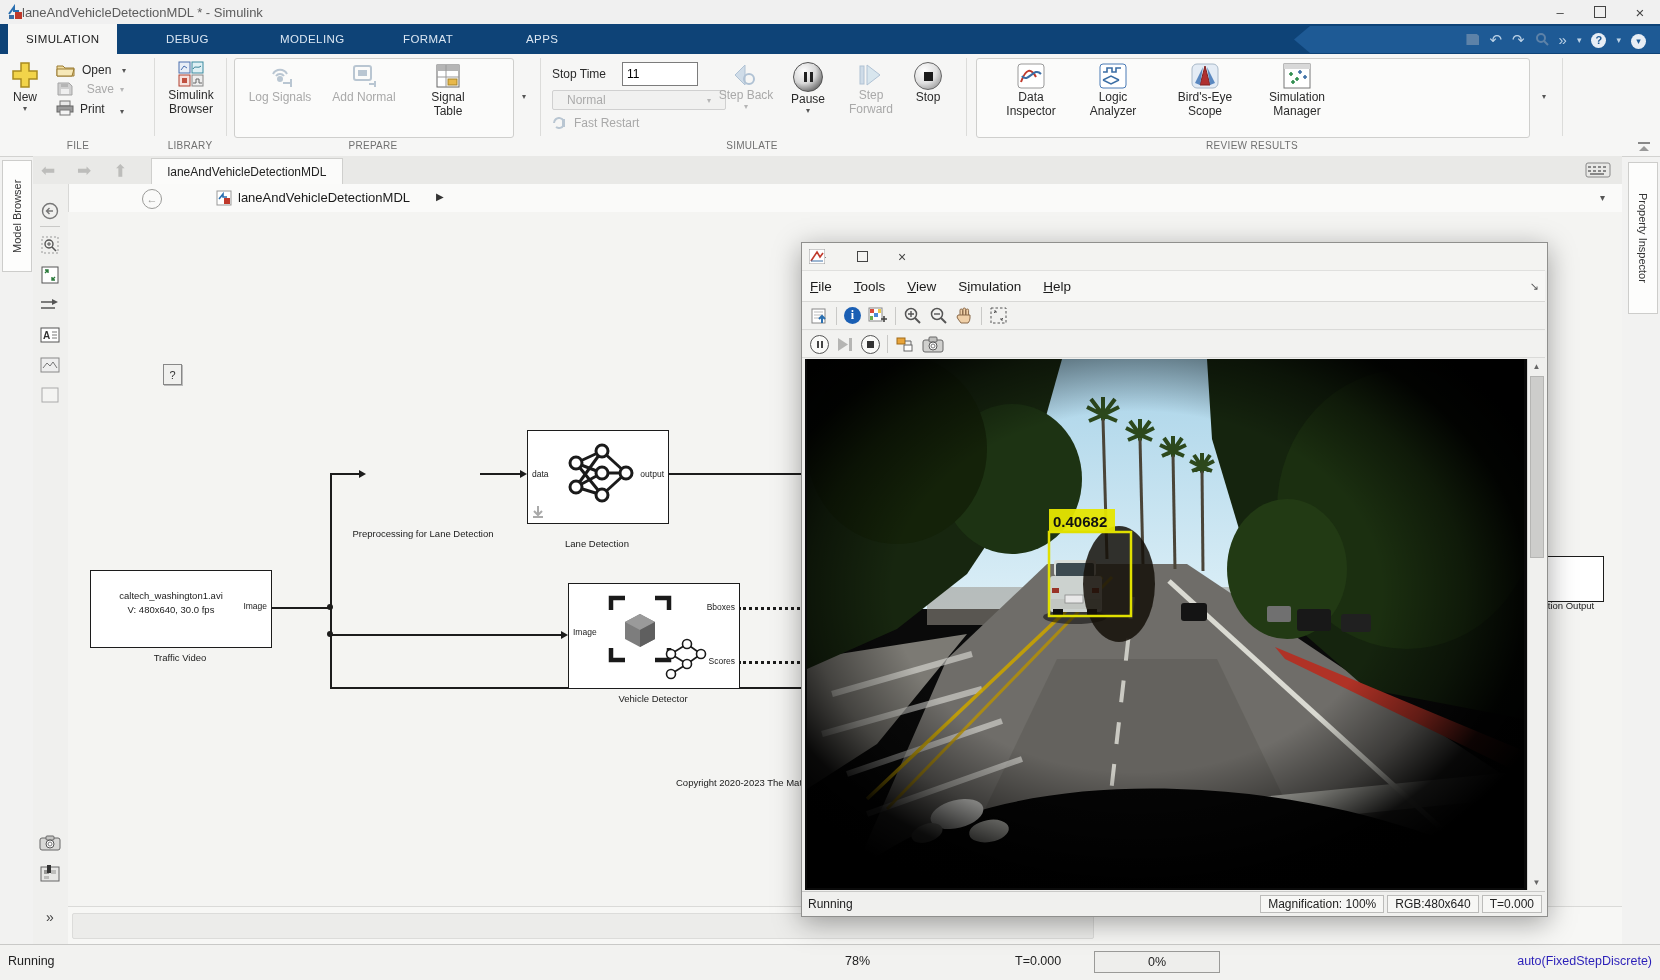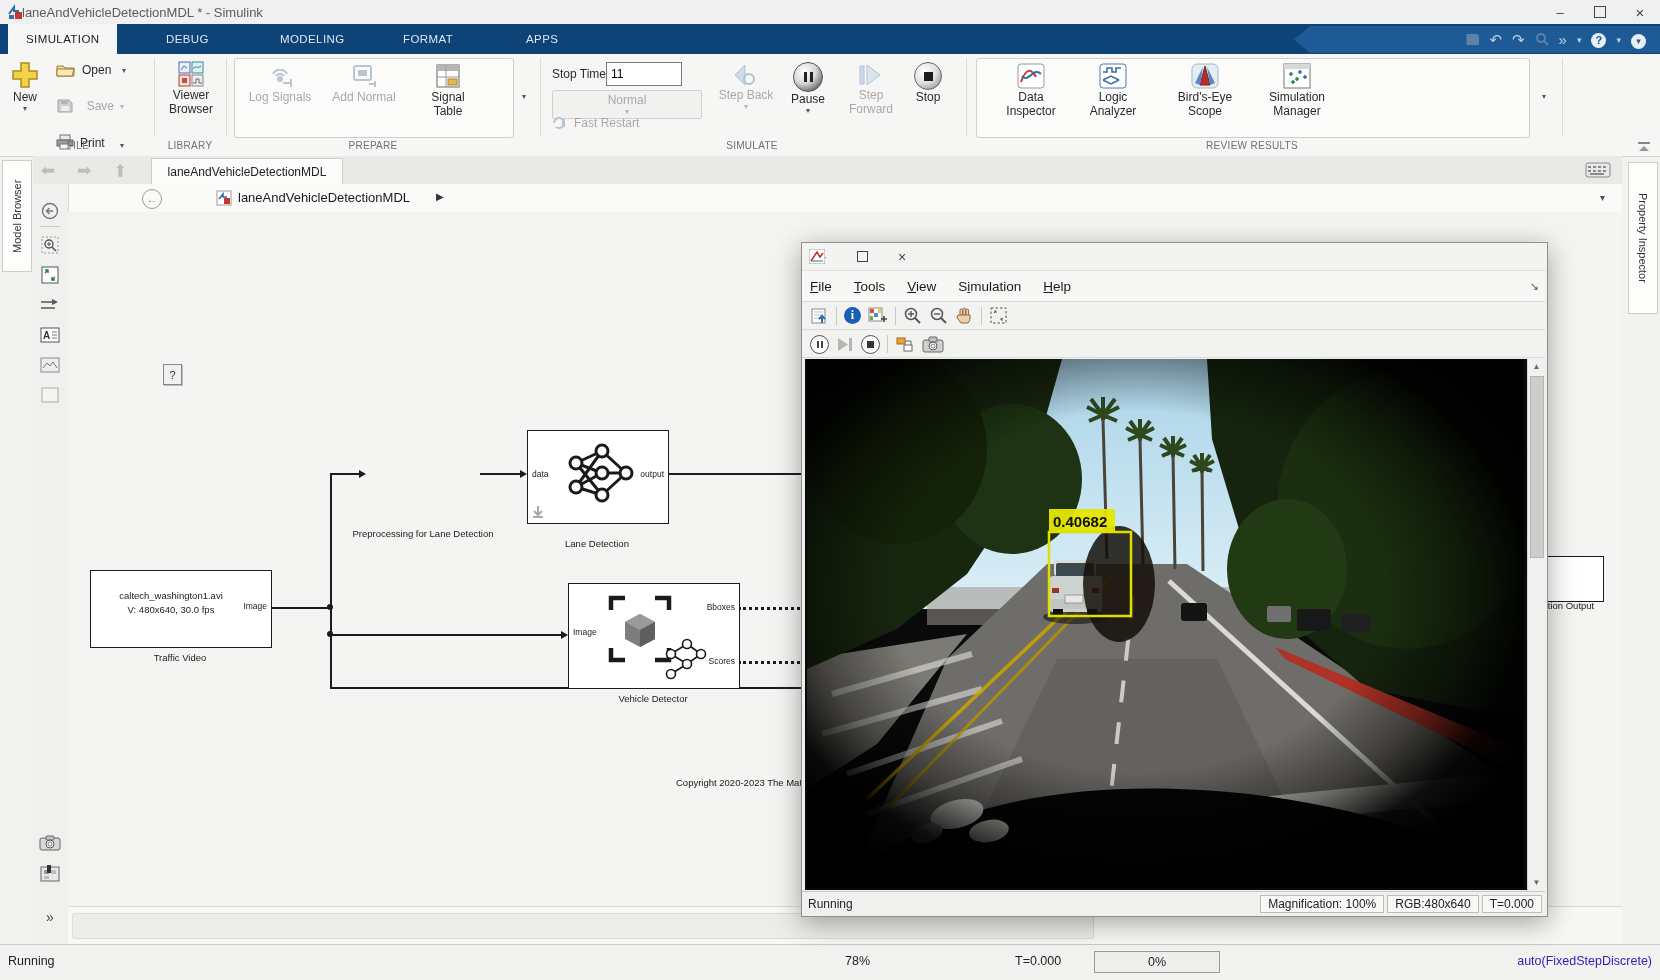--- a/index.html
+++ b/index.html
@@ -22,21 +22,21 @@
   #ribbon{left:0;top:54px;width:1660px;height:102px;background:#f6f6f5;border-bottom:1px solid #d2d2d0;}
   .rsec-label{position:absolute;top:86px;font-size:10px;color:#707070;text-align:center;letter-spacing:.3px;}
   .rdiv{position:absolute;top:4px;width:1px;height:78px;background:#dcdcda;}
   .rlabel{font-size:12px;color:#2b2b2b;text-align:center;line-height:1.2;}
   .rlabel.dim{color:#a9a9a9;}
   .caret{font-size:8px;color:#555;}
   .caret.dim{color:#b5b5b5;}
   .groupbox{position:absolute;border:1px solid #cfcfcd;border-radius:3px;background:#fbfbfa;}
   .rbig{position:absolute;display:flex;flex-direction:column;align-items:center;}
   input.stoptime{width:66px;height:20px;border:1px solid #7c7c7c;font-size:12px;padding:1px 4px;font-family:"Liberation Sans",sans-serif;}
-  .dropsel{display:flex;align-items:center;justify-content:space-between;border:1px solid #d0d0d0;border-radius:2px;background:#f1f1f0;color:#ababab;font-size:12px;padding:2px 2px;flex-direction:column;}
+  .dropsel{display:flex;align-items:center;justify-content:space-between;border:1px solid #d0d0d0;border-radius:2px;background:#f1f1f0;color:#ababab;font-size:12px;padding:2px 14px;}
   
   #doctabs{left:33px;top:156px;width:1589px;height:28px;background:#e9e9e7;border-bottom:1px solid #d5d5d3;}
   .navarr{color:#bdbdbb;font-size:17px;}
   #dtab{position:absolute;left:118px;top:2px;width:190px;height:26px;background:#fbfbfa;border:1px solid #cfcfcd;border-bottom:none;font-size:12px;color:#222;}
   #crumbbar{left:68px;top:184px;width:1554px;height:28px;background:#fafaf9;border-bottom:1px solid #d8d8d6;}
   
   .vtab{background:#fdfdfc;border:1px solid #cdcdcb;font-size:11px;color:#333;display:flex;align-items:center;justify-content:center;}
   #lefttools{left:33px;top:184px;width:35px;height:760px;background:#f0f0ee;border-right:1px solid #d8d8d6;}
   .ltool{position:absolute;left:6px;width:22px;height:22px;color:#666;}
   
@@ -106,21 +106,21 @@
 
   <div class="abs" id="ribbon">
 
     <div class="rbig" style="left:10px;top:6px">
       <svg width="30" height="30">
           <path d="M11,3 h8 v8 h8 v8 h-8 v8 h-8 v-8 h-8 v-8 h8 z" fill="#f2d44a" stroke="#a98a1f" stroke-width="1.5"></path>
         </svg>
       <span class="rlabel">New</span>
       <span class="caret">▾</span>
     </div>
-    <div class="abs" style="left:56px;top:8px;display:flex;flex-direction:column;gap:20px">
+    <div class="abs" style="left:56px;top:8px;display:flex;flex-direction:column;gap:3px">
       <div style="display:flex;align-items:center;gap:6px">
         <svg width="20" height="16">
             <path d="M1,4 h6 l2,2 h9 v8 h-17 z" fill="#f0dca0" stroke="#9a7a30"></path>
             <path d="M1,7 h17 l-2,7 h-15 z" fill="#f6e8b8" stroke="#9a7a30"></path>
           </svg>
         <span class="rlabel" style="width:34px;text-align:left">Open</span>
           <span class="caret">▾</span>
       </div>
       <div style="display:flex;align-items:center;gap:6px">
         <svg width="18" height="16">
@@ -147,21 +147,21 @@
       <svg width="28" height="28">
         <rect x="2" y="2" width="11" height="11" fill="#e8eef6" stroke="#4a6fae"></rect>
           <path d="M4,10 l3,-4 3,2" stroke="#4a6fae" fill="none"></path>
         <rect x="15" y="2" width="11" height="11" fill="#dff0f4" stroke="#3a8aa0"></rect>
           <path d="M16,9 c2,-4 5,0 8,-3" stroke="#2a7a90" fill="none"></path>
         <rect x="2" y="15" width="11" height="11" fill="#f6e0dc" stroke="#b04030"></rect>
           <rect x="5" y="18" width="5" height="5" fill="#c05040"></rect>
         <rect x="15" y="15" width="11" height="11" fill="#eee" stroke="#888"></rect>
           <path d="M16,23 h3 v-4 h3 v4 h3" stroke="#666" fill="none"></path>
       </svg>
-      <span class="rlabel" style="width:62px">Viewer Browser</span>
+      <span class="rlabel" style="width:62px">Simulink Browser</span>
     </div>
     <div class="rdiv" style="left:226px"></div>
 
     <div class="groupbox" style="left:234px;top:4px;width:278px;height:78px"></div>
     <div class="rbig" style="left:248px;top:8px;width:64px">
       <svg width="30" height="28">
           <path d="M8,12 a8,8 0 0 1 14,0" stroke="#b9c6d2" stroke-width="2" fill="none"></path>
           <path d="M11,14 a5,5 0 0 1 8,0" stroke="#b9c6d2" stroke-width="2" fill="none"></path>
           <circle cx="15" cy="17" r="3" fill="#b9c6d2"></circle>
           <path d="M18,21 l8,0 m0,-4 v8" stroke="#b9c6d2" stroke-width="2"></path>
@@ -184,21 +184,21 @@
           <line x1="12" y1="3" x2="12" y2="25" stroke="#999"></line>
           <rect x="14" y="17" width="9" height="6" fill="#e8b84a" stroke="#a5832a"></rect>
         </svg>
       <span class="rlabel" style="width:64px">Signal Table</span>
     </div>
     <div class="abs ic" style="left:516px;top:34px;width:16px;height:16px">
         <span class="caret">▾</span>
       </div>
     <div class="rdiv" style="left:540px"></div>
 
-    <div class="abs" style="left:552px;top:8px;display:flex;align-items:center;gap:0">
+    <div class="abs" style="left:552px;top:8px;display:flex;align-items:center;gap:16px">
       <span class="rlabel">Stop Time</span>
       <input class="stoptime" value="11" style="">
     </div>
     <div class="abs dropsel" style="left:552px;top:36px;width:144px">
       <span>Normal</span>
         <span class="caret dim">▾</span>
     </div>
     <div class="abs" style="left:552px;top:62px;display:flex;align-items:center;gap:6px">
       <svg width="16" height="12">
           <path d="M2,6 a5,5 0 1 1 2,4" stroke="#b9c6d2" stroke-width="2" fill="none"></path>

